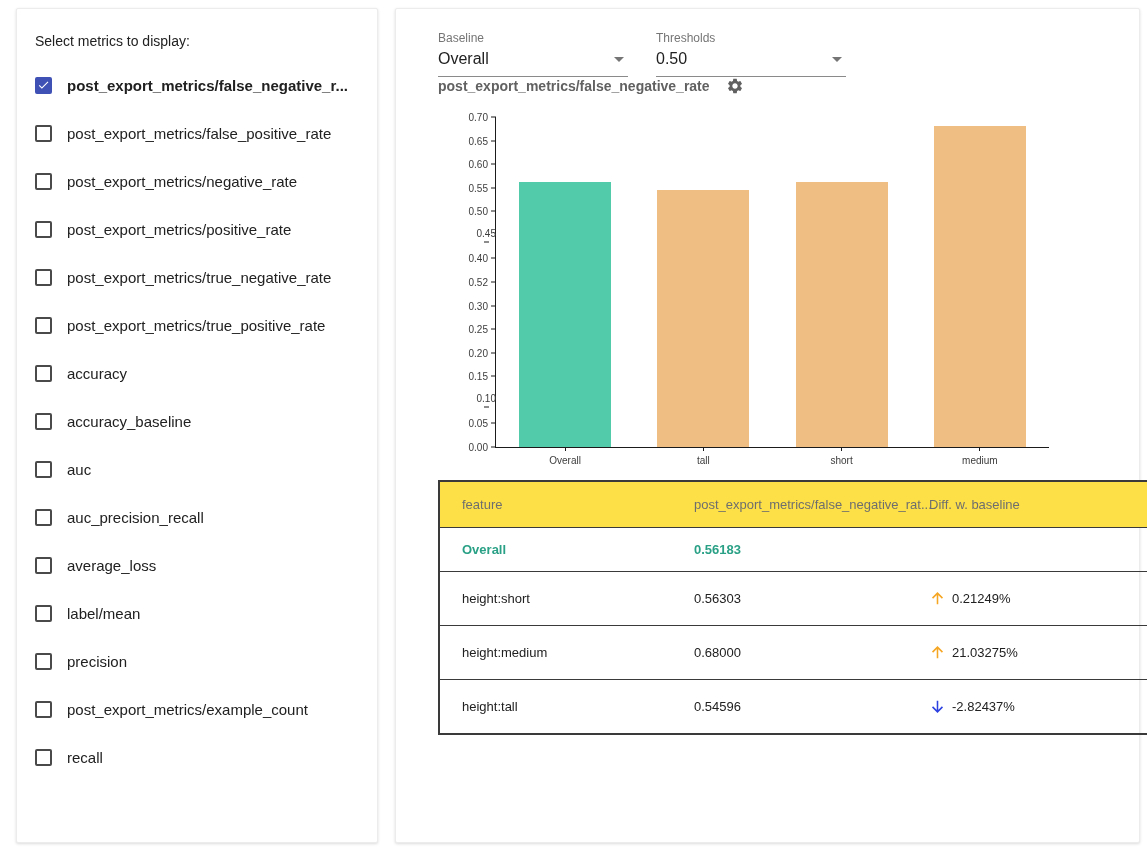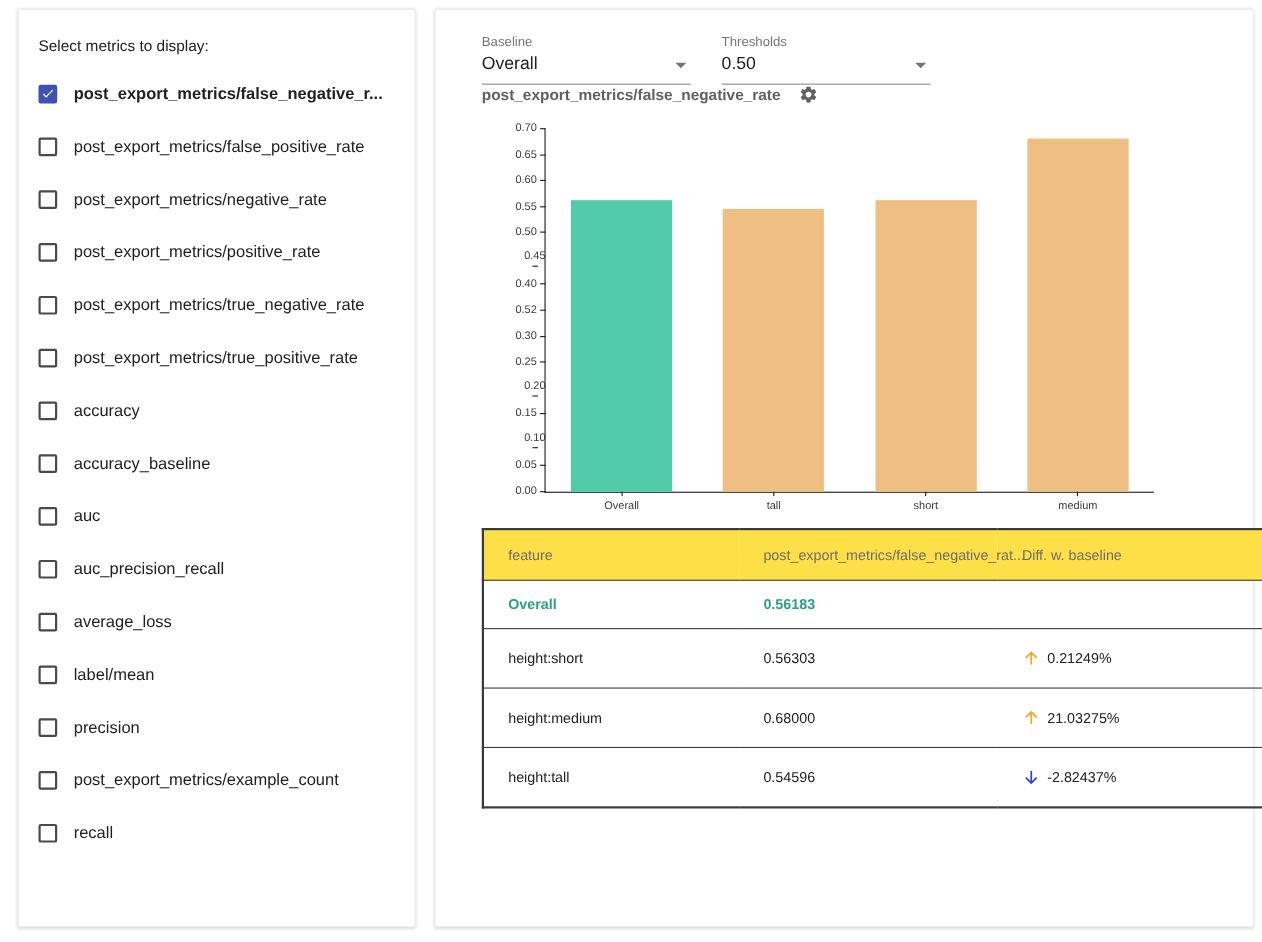--- a/index.html
+++ b/index.html
@@ -221,21 +221,21 @@
             <span class="ytick-dash"></span>
           </div>
           <div class="ytick" style="bottom: 14.2857%; flex-direction: column;">
             <span class="ytick-label">0.10</span>
             <span class="ytick-dash"></span>
           </div>
           <div class="ytick" style="bottom: 21.4286%;">
             <span class="ytick-label">0.15</span>
             <span class="ytick-dash"></span>
           </div>
-          <div class="ytick" style="bottom: 28.5714%; flex-direction: column;">
+          <div class="ytick" style="bottom: 28.5714%;">
             <span class="ytick-label">0.20</span>
             <span class="ytick-dash"></span>
           </div>
           <div class="ytick" style="bottom: 35.7143%;">
             <span class="ytick-label">0.25</span>
             <span class="ytick-dash"></span>
           </div>
           <div class="ytick" style="bottom: 42.8571%;">
             <span class="ytick-label">0.30</span>
             <span class="ytick-dash"></span>

